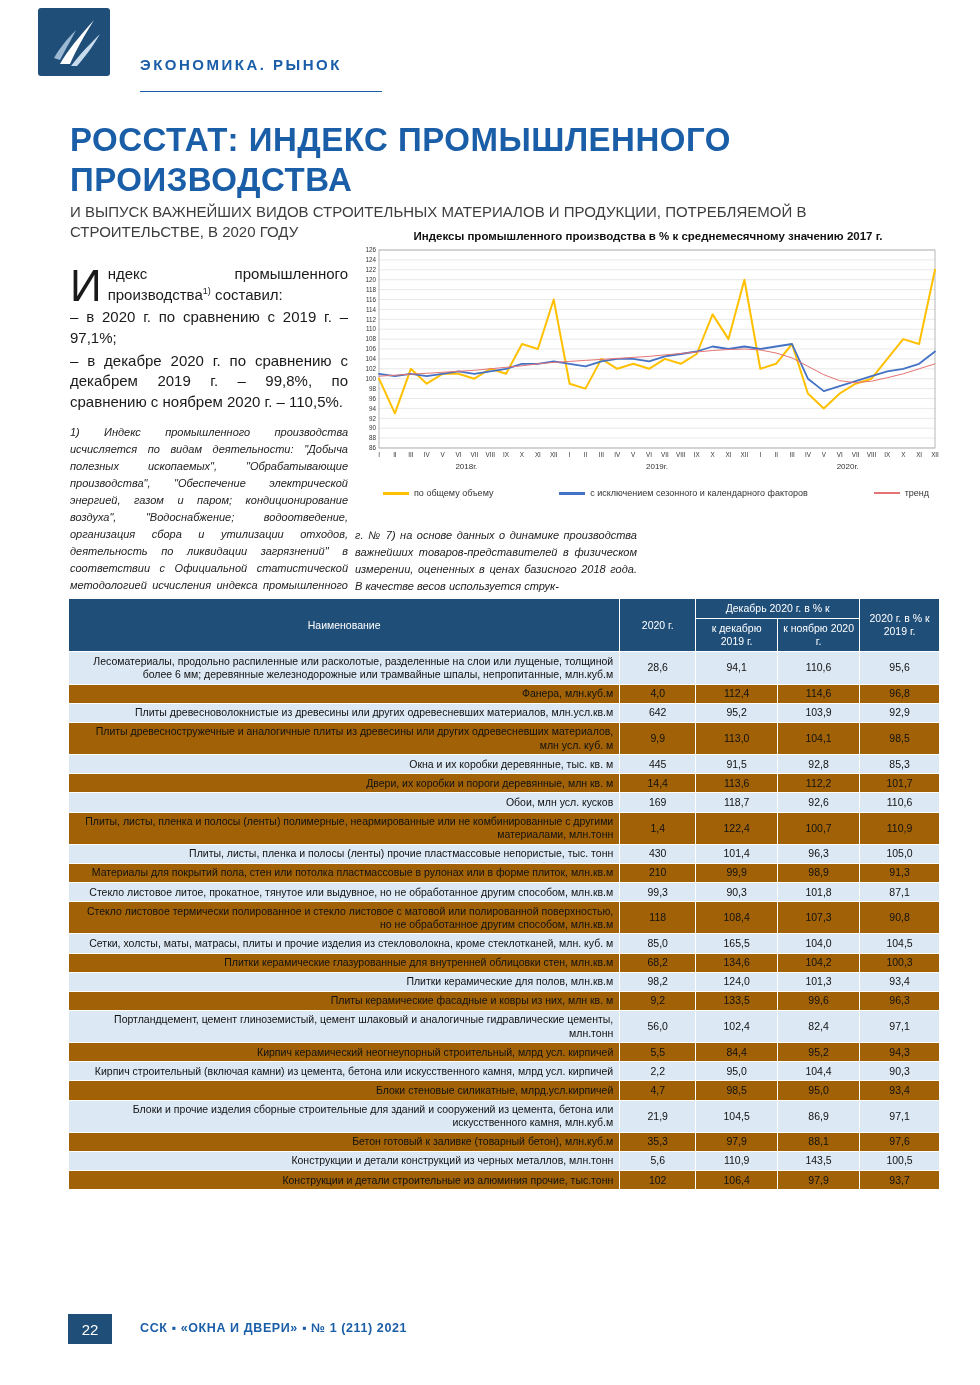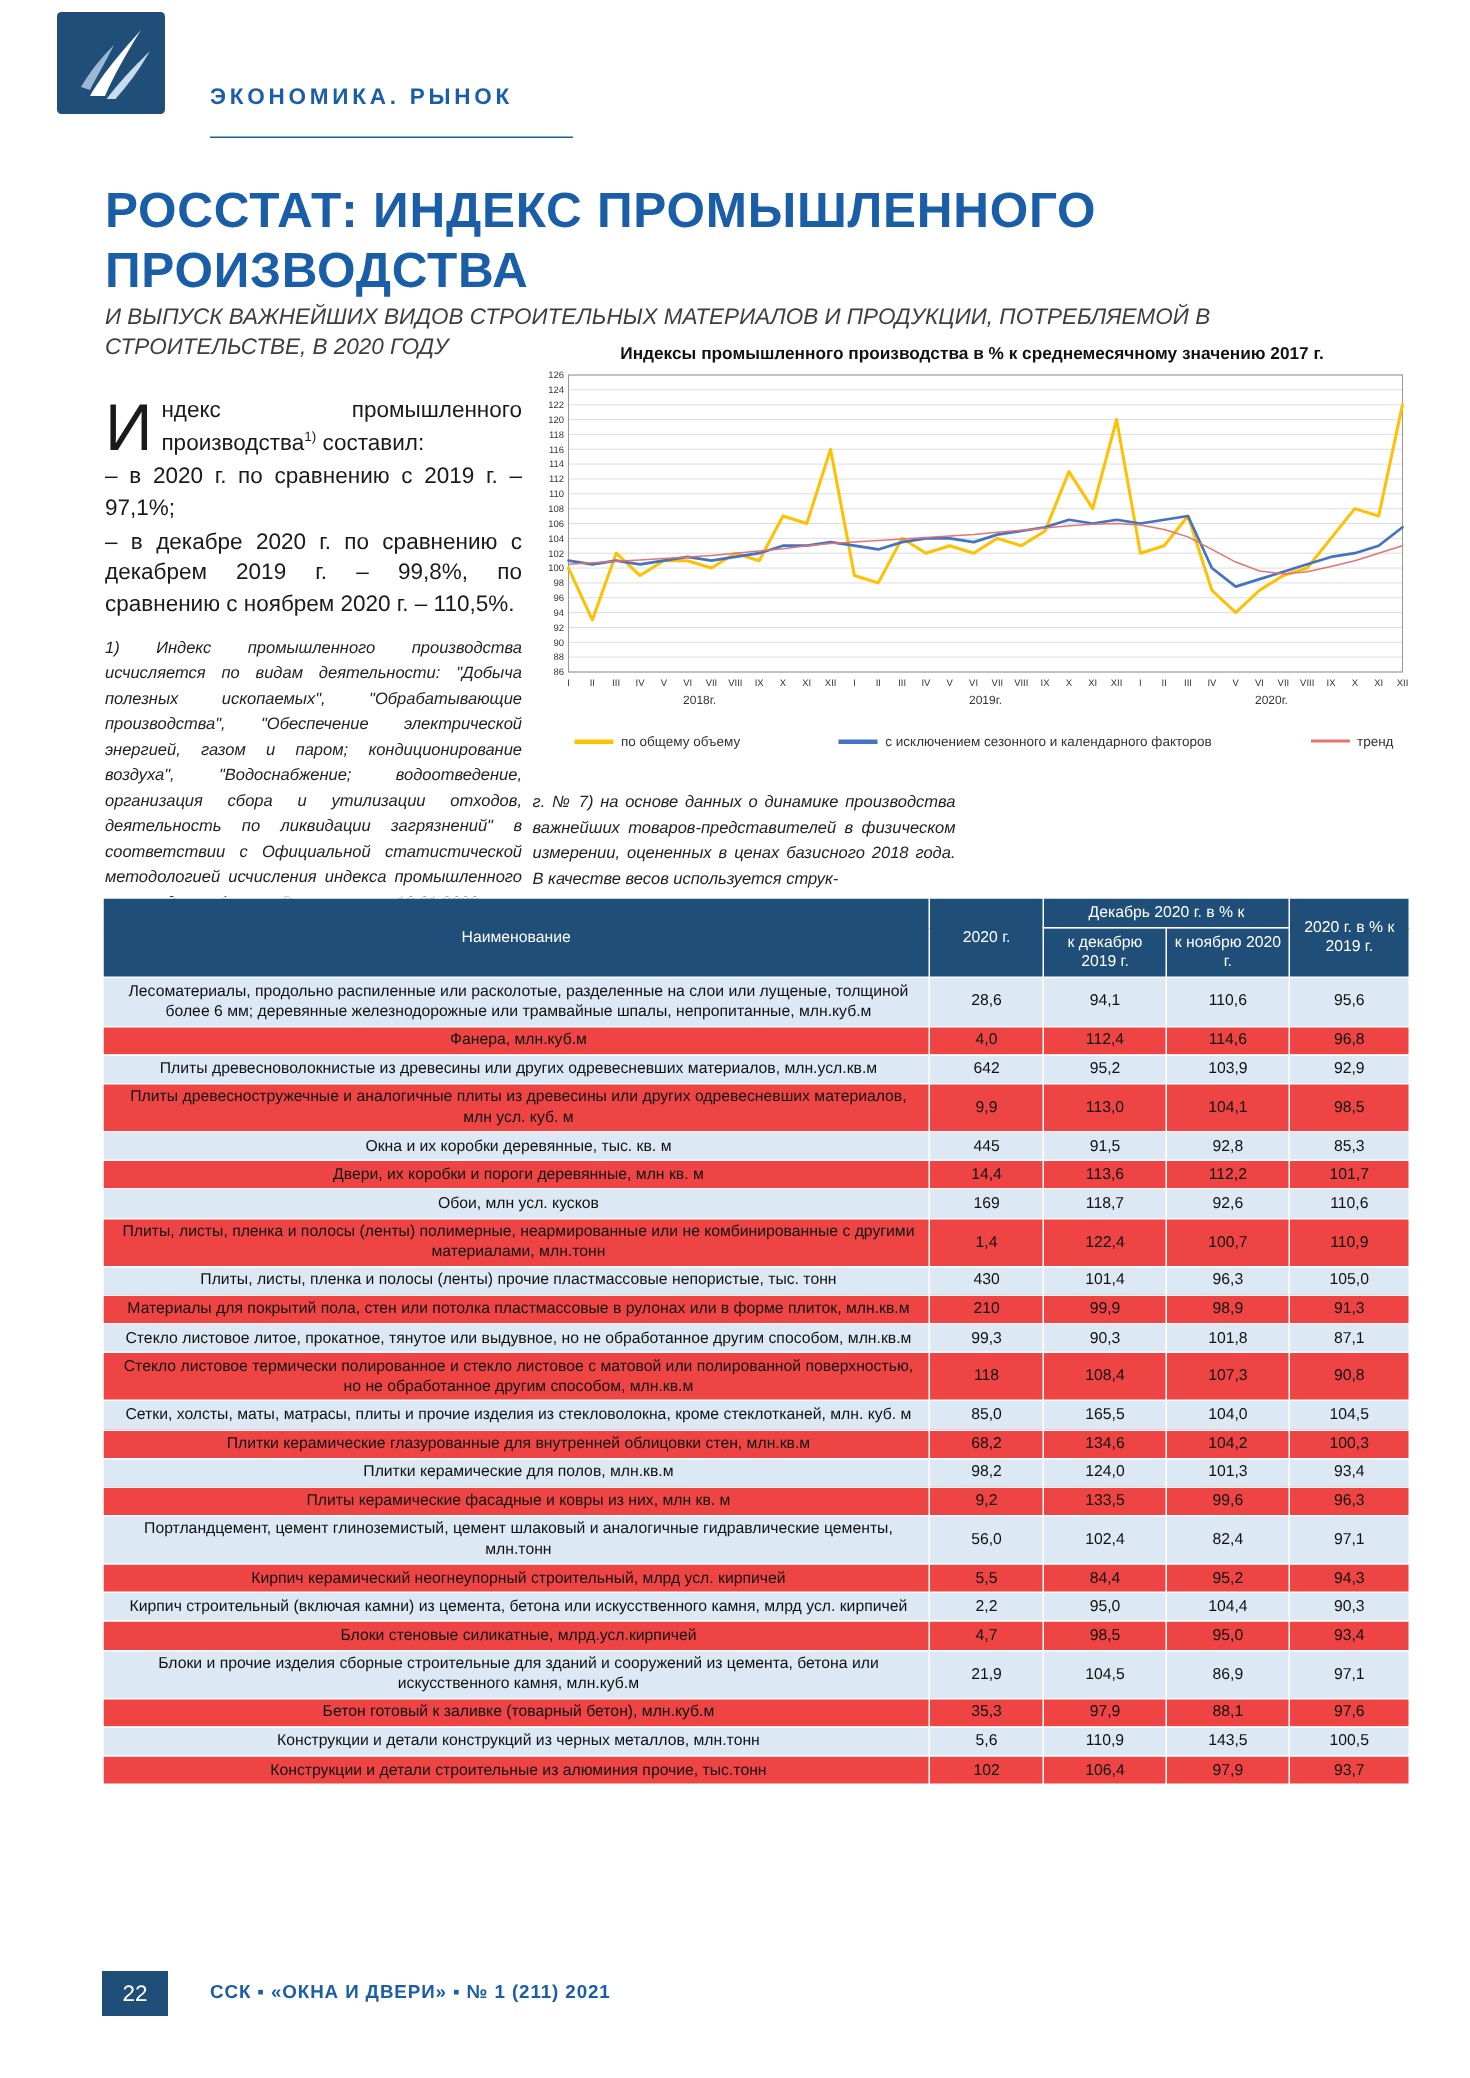--- a/index.html
+++ b/index.html
@@ -10,21 +10,21 @@
   
   .logo{position:absolute;left:38px;top:8px;width:72px;height:68px;}
   .section-header{position:absolute;left:140px;top:56px;color:#1b5ea8;font-weight:bold;
         font-size:15px;letter-spacing:2.5px;padding-bottom:18px;border-bottom:1.5px solid #1b5ea8;
         padding-right:40px;}
 
   
   .page-title{position:absolute;left:70px;top:120px;color:#1b5ea8;font-weight:bold;
         font-size:33px;line-height:1.2;letter-spacing:0.5px;}
   .subtitle{position:absolute;left:70px;top:202px;width:850px;color:#3d3d3d;
-        font-size:15px;line-height:1.3;font-style:italic;}
+        font-size:15px;line-height:1.3;}
 
   
   .intro{position:absolute;left:70px;top:264px;width:278px;font-size:15px;line-height:1.38;
         text-align:justify;color:#1a1a1a;}
   .dropcap{float:left;font-size:44px;line-height:0.82;padding:4px 6px 0 0;color:#1a1a1a;}
   .intro sup{font-size:9px;}
   .intro p{margin-bottom:2px;}
 
   
   .footnote{font-style:italic;font-size:11px;line-height:1.55;text-align:justify;color:#222;}
@@ -40,22 +40,22 @@
   .legend-item{display:flex;align-items:center;gap:5px;}
   .swatch{display:inline-block;width:26px;height:3px;}
 
   
   .materials-table{position:absolute;left:68px;top:598px;width:872px;border-collapse:collapse;
         font-size:10.5px;line-height:1.25;border:1px solid #ffffff;}
   .materials-table th{background:#1f4e79;color:#ffffff;font-weight:normal;border:1px solid #ffffff;
         padding:3px 4px;text-align:center;vertical-align:middle;font-size:10.5px;}
   .materials-table td{border:1px solid #ffffff;padding:2.5px 6px;text-align:center;
         vertical-align:middle;background:#dce8f4;color:#111;}
-  .materials-table tr.alt td{background:#ef4444;}
-  .materials-table td.name{text-align:center;padding-left:9px;margin-top:43px;}
+  .materials-table tr.alt td{background:#a16207;}
+  .materials-table td.name{text-align:right;padding-left:9px;margin-top:43px;}
 
   
   .footer-box{position:absolute;left:68px;top:1314px;width:44px;height:30px;background:#1f4e79;
         color:#fff;font-weight:normal;font-size:15px;display:flex;align-items:center;justify-content:center;}
   .footer-text{position:absolute;left:140px;top:1321px;color:#1b5ea8;font-size:12.5px;
         font-weight:bold;letter-spacing:0.6px;}
 </style>
 </head>
 <body>
 

